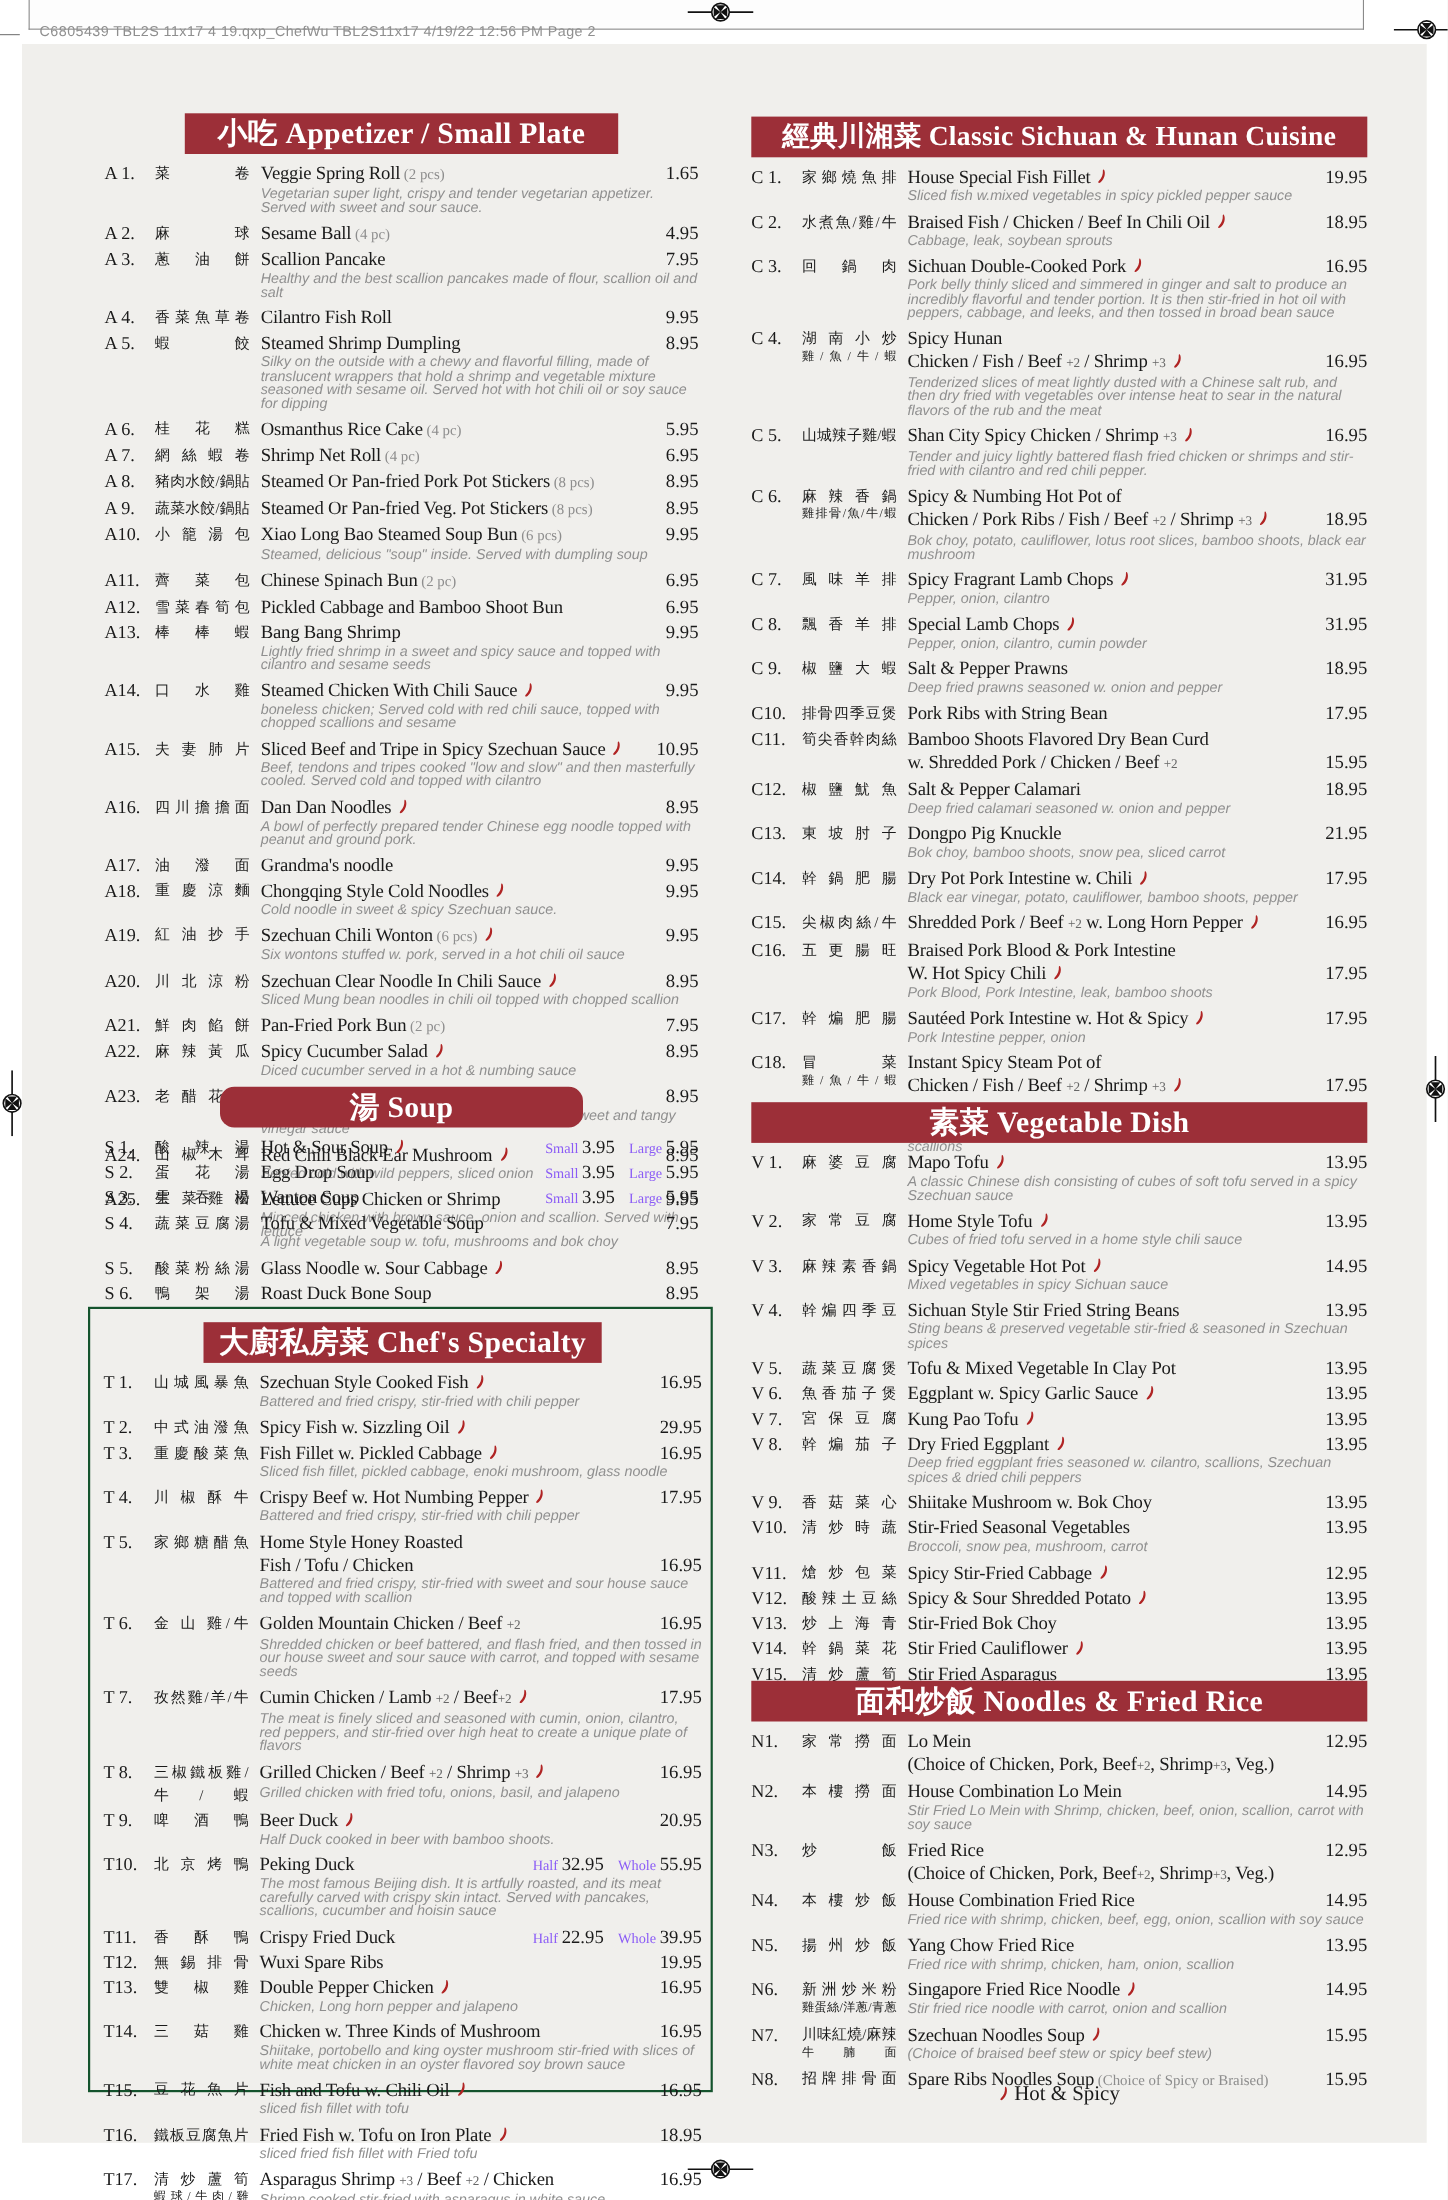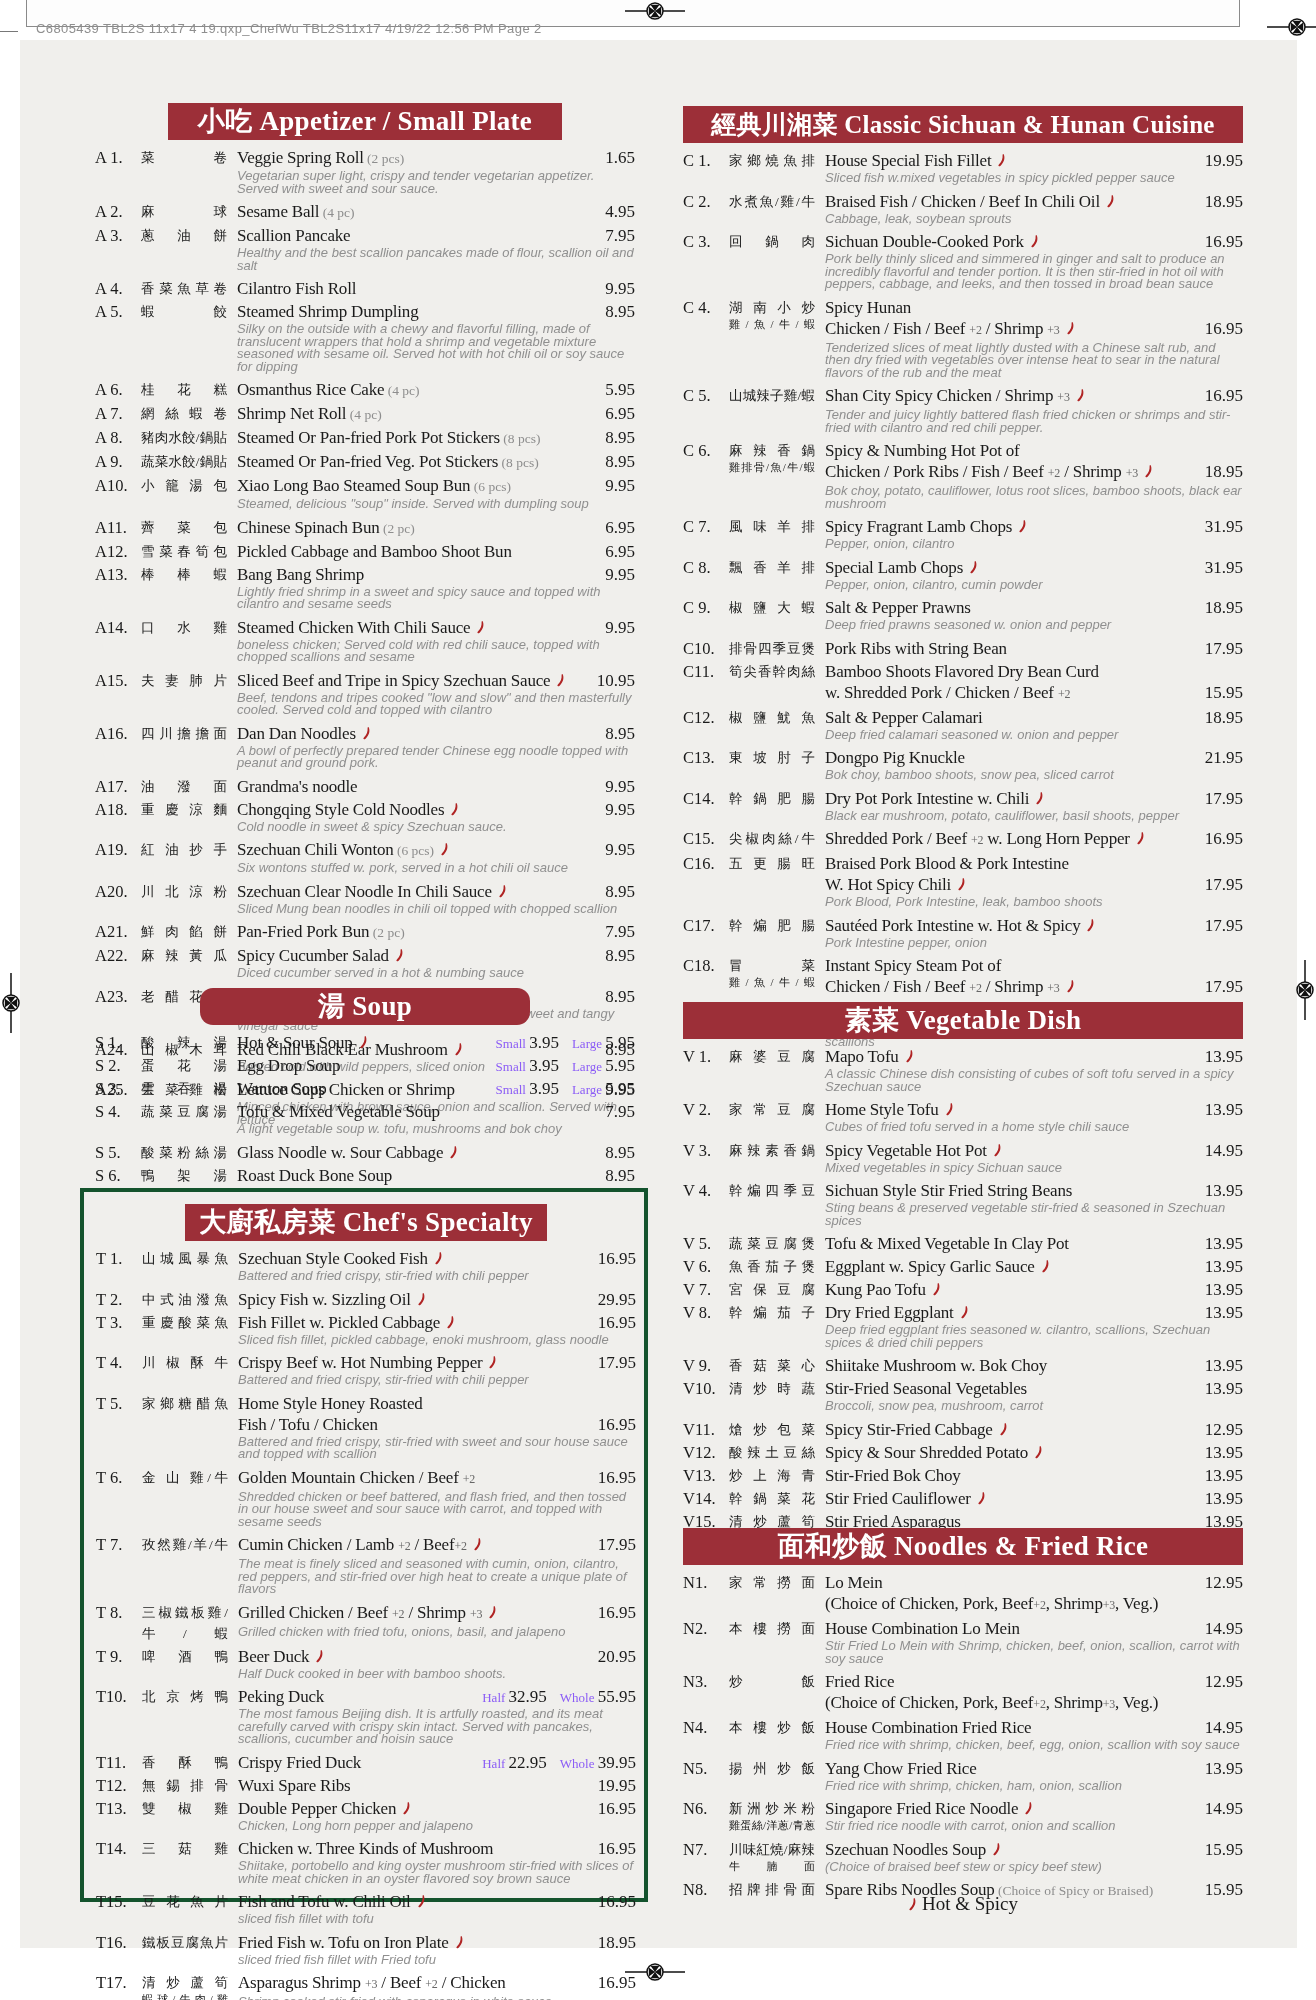--- a/index.html
+++ b/index.html
@@ -34,21 +34,21 @@
   .plabel{color:#8b5cf6;font-size:13px;}
   .desc{font-family:"Liberation Sans",sans-serif;font-size:13px;line-height:12.5px;
         color:#8f8f8f;margin:1px 0 4px;font-style:italic;}
   .pepper{display:inline-block;width:10px;height:15px;margin-left:6px;vertical-align:-2px;}
   
   #sec-appetizer{left:95px;top:103px;width:540px;}
   #sec-appetizer .sec-bar{width:394px;margin:0 auto;}
   #sec-soup{left:95px;top:988px;width:540px;}
   #sec-soup .sec-bar{width:330px;margin:0 auto;border-radius:13px;}
   #chef-box{position:absolute;left:80px;top:1188px;width:568px;height:714px;
-            border:4px solid #14532d;box-sizing:border-box;padding:12px 8px 0 12px;}
+            border:2px solid #14532d;box-sizing:border-box;padding:12px 8px 0 12px;}
   #chef-box .sec-bar{width:362px;margin:0 auto;}
   #sec-sichuan{left:683px;top:106px;width:560px;}
   #sec-vegetable{left:683px;top:1002px;width:560px;}
   #sec-noodles{left:683px;top:1528px;width:560px;}
   #legend{position:absolute;left:683px;top:1893px;width:560px;text-align:center;font-size:19px;}
   #legend .pepper{margin-right:4px;margin-left:0;}
 </style>
 </head>
 <body>
 
@@ -763,21 +763,21 @@
       </div>
       <div class="item">
         <span class="code">C14.</span>
         <span class="zhwrap">
           <span class="zh">幹 鍋 肥 腸</span>
         </span>
         <div class="main">
           <div class="nl"><span class="iname">Dry Pot Pork Intestine w. Chili</span><svg class="pepper" viewBox="0 0 20 28">
               <path d="M13.6 2.2 C16.2 8.2 14.8 17.5 7.2 24.3 C4.2 26.9 1.2 25.2 3.8 22.2 C9.8 16.2 11.6 9.2 11.2 3.4 C11.1 0.9 12.9 0.6 13.6 2.2 Z" fill="#b02424"></path>
             </svg><span class="price">17.95</span></div>
-          <div class="desc">Black ear mushroom, potato, cauliflower, basil shoots, pepper</div>
+          <div class="desc">Black ear vinegar, potato, cauliflower, bamboo shoots, pepper</div>
         </div>
       </div>
       <div class="item">
         <span class="code">C15.</span>
         <span class="zhwrap">
           <span class="zh">尖椒肉絲/牛</span>
         </span>
         <div class="main">
           <div class="nl"><span class="iname">Shredded Pork / Beef <span class="plus">+2</span> w. Long Horn Pepper</span><svg class="pepper" viewBox="0 0 20 28">
               <path d="M13.6 2.2 C16.2 8.2 14.8 17.5 7.2 24.3 C4.2 26.9 1.2 25.2 3.8 22.2 C9.8 16.2 11.6 9.2 11.2 3.4 C11.1 0.9 12.9 0.6 13.6 2.2 Z" fill="#b02424"></path>

